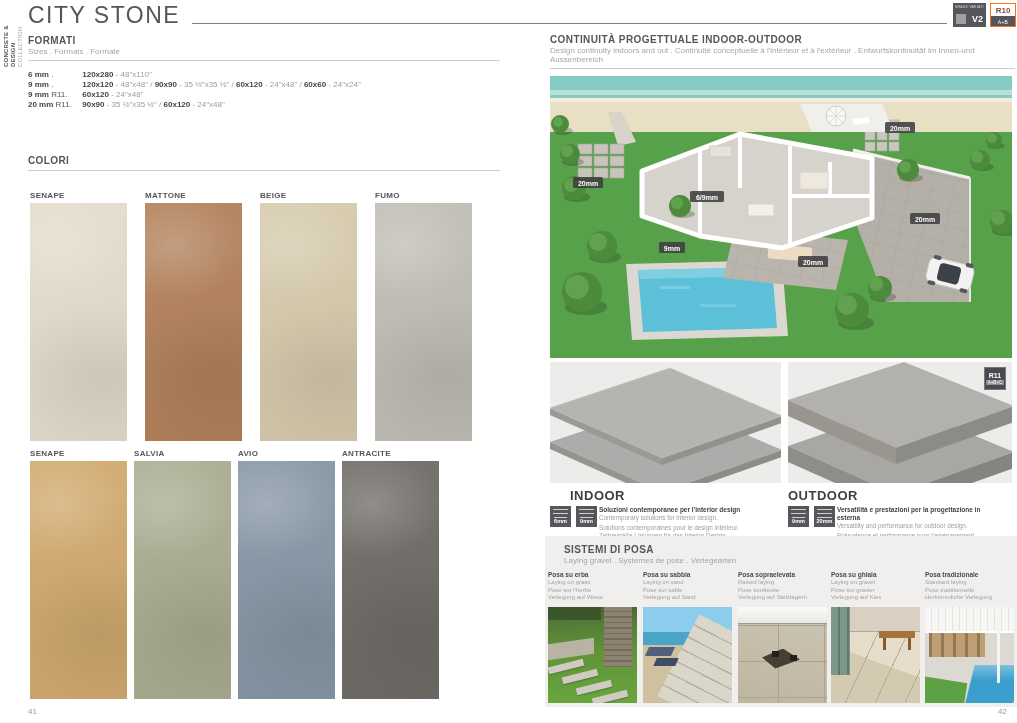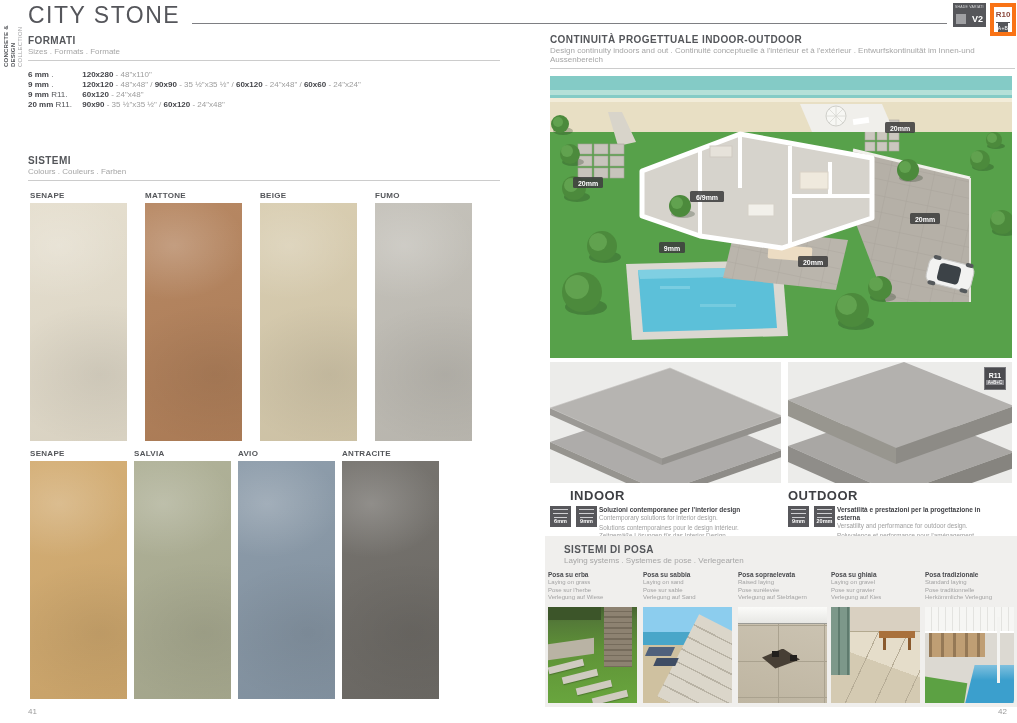--- a/index.html
+++ b/index.html
@@ -53,21 +53,21 @@
   
   .r-header{position:absolute;left:550px;top:34px;width:465px;}
 
   
   .badges-top{position:absolute;left:953px;top:3px;display:flex;gap:4px;align-items:flex-start;}
   .badge-shade{width:33px;height:24px;background:#55565a;display:flex;flex-direction:column;justify-content:space-between;padding:2px;box-sizing:border-box;}
   .badge-shade .cap{font-size:3.5px;color:#d9d9db;text-align:center;white-space:nowrap;overflow:hidden;letter-spacing:.2px;}
   .badge-shade .row{display:flex;align-items:center;justify-content:space-between;padding:0 1px 1px 1px;}
   .badge-shade .sq{width:10px;height:10px;background:#9fa0a3;}
   .badge-shade .v2{color:#fff;font-weight:bold;font-size:9px;}
-  .badge-slip{width:26px;height:33px;border:4px solid #f97316;background:#fff;display:flex;flex-direction:column;box-sizing:border-box;align-items:center;}
+  .badge-slip{width:26px;height:24px;border:1px solid #f97316;background:#fff;display:flex;flex-direction:column;box-sizing:border-box;}
   .badge-slip .r10{flex:1;display:flex;align-items:center;justify-content:center;font-size:8px;font-weight:bold;color:#8d4a3e;border-bottom:1px solid #55565a;}
   .badge-slip .ab{height:9px;background:#55565a;color:#fff;font-size:5px;display:flex;align-items:center;justify-content:center;letter-spacing:.3px;}
 
   
   .render{position:absolute;left:550px;top:76px;width:462px;height:282px;background:#e7efe4;}
 
   
   .slab-img{position:absolute;top:362px;height:121px;background:#ececea;overflow:hidden;}
   .slab-img.in{left:550px;width:231px;}
   .slab-img.out{left:788px;width:224px;}
@@ -192,22 +192,21 @@
       <span class="size"><b>60x120</b><span class="inch">24"x48"</span></span>
     </div>
     <div class="f-row">
       <span class="f-th"><b>20 mm</b> <span class="f-rating">R11.</span></span>
       <span class="size"><b>90x90</b><span class="inch">35 ½"x35 ½"</span></span><span class="size"><b>60x120</b><span class="inch">24"x48"</span></span>
     </div>
   </div>
 </section>
 
 <section class="colori">
-  <div class="sec-h">SISTEMI</div>
-  <div class="sec-sub">Colours . Couleurs . Farben</div>
+  <div class="sec-h">COLORI</div>
   <div class="sec-rule"></div>
 </section>
 
 <div class="swatch-row r1">
   <div class="swatch">
     <div class="label">SENAPE</div>
     <div class="chip" style="background-color: rgb(228, 221, 204);"></div>
   </div>
   <div class="swatch">
     <div class="label">MATTONE</div>
@@ -468,21 +467,21 @@
 <div class="io-text out">
   <div class="t-it">Versatilità e prestazioni per la progettazione in esterna</div>
   <div class="t">Versatility and performance for outdoor design.</div>
   <div class="t gap">Polyvalence et performance pour l'aménagement extérieur.</div>
   <div class="t">Vielseitigkeit und Leistungen für Outdoor-Design.</div>
 </div>
 
 <div class="sistemi">
   <div class="head">
     <div class="sec-h">SISTEMI DI POSA</div>
-    <div class="sec-sub">Laying systems . Systemes de pose . Verlegearten</div>
+    <div class="sec-sub">Laying gravel . Systemes de pose . Verlegearten</div>
   </div>
 
   <div class="sys s1">
     <div class="s-title">Posa su erba</div>
     <div class="s-line">Laying on grass</div>
     <div class="s-line">Pose sur l'herbe</div>
     <div class="s-line">Verlegung auf Wiese</div>
     <div class="photo ph1">
       <div class="canopy"></div>
         <div class="pillar"></div>

